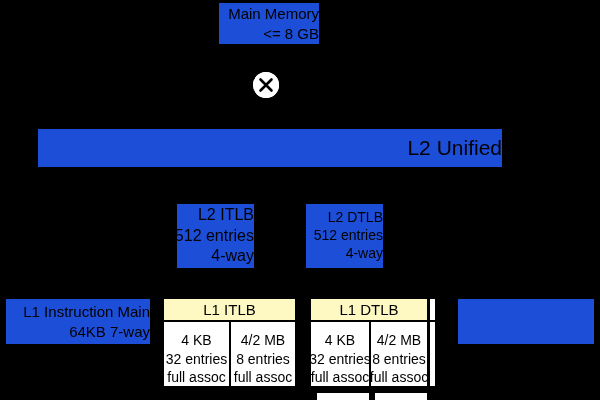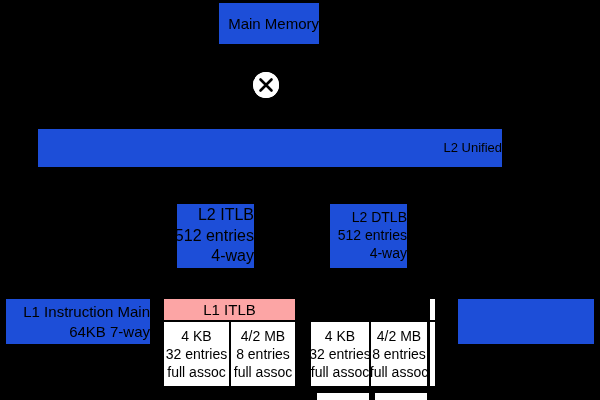--- a/index.html
+++ b/index.html
@@ -47,73 +47,72 @@
     left: 253px; top: 72px;
     width: 26px; height: 26px;
     background: #ffffff;
     border-radius: 50%;
   }
   #xmark svg { display: block; }
 
   
   #l2-unified {
     left: 37px; top: 128px; width: 466px; height: 40px;
-    font-size: 13px;
+    font-size: 21px;
   }
 
   
   #l2-itlb {
     left: 176px; top: 203px; width: 79px; height: 66px;
     font-size: 16px;
   }
   #l2-dtlb {
     left: 305px; top: 203px; width: 79px; height: 66px;
     font-size: 14px;
-    margin-left: 24px;
   }
 
   
   #l1-icache {
     left: 5px; top: 298px; width: 146px; height: 47px;
     font-size: 15px;
   }
   #l1-dcache {
     left: 457px; top: 298px; width: 138px; height: 47px;
     font-size: 15px;
   }
 
   
   .tlb-group {
     position: absolute;
   }
   .tlb-header {
     position: absolute;
     left: 0; top: 0;
-    background: #fca5a5;
+    background: #fef9c3;
     border: 1px solid #000000;
     box-sizing: border-box;
     height: 23px;
     display: flex;
     align-items: center;
     justify-content: center;
     font-size: 15px;
     color: #000000;
     white-space: nowrap;
   }
   .tlb-cell {
     position: absolute;
     top: 23px;
     background: #ffffff;
     border: 1px solid #000000;
     box-sizing: border-box;
     height: 66px;
     display: flex;
     flex-direction: column;
     align-items: center;
-    justify-content: center;
+    justify-content: flex-end;
     text-align: center;
     font-size: 14px;
     line-height: 1.3;
     color: #000000;
     overflow: hidden;
   }
   .tlb-cell .line { display: block; white-space: nowrap; }
 
   #l1-itlb-group { left: 163px; top: 298px; width: 133px; height: 89px; }
   #l1-itlb-group .tlb-header { width: 133px; }
@@ -152,20 +151,21 @@
   #clipped-0 { left: 316px; top: 392px; width: 54px; }
   #clipped-1 { left: 374px; top: 392px; width: 54px; }
 </style>
 </head>
 <body>
 
 <div id="canvas">
 
   <div class="box" id="main-memory">
     <span class="line">Main Memory</span>
+    <span class="line">&lt;= 8 GB</span>
   </div>
 
   <div id="xmark">
     <svg width="26" height="26" viewBox="0 0 26 26" aria-hidden="true">
       <circle cx="13" cy="13" r="13" fill="#ffffff"></circle>
       <path d="M7.5 7.5 L18.5 18.5 M18.5 7.5 L7.5 18.5" stroke="#000000" stroke-width="2.6" stroke-linecap="round"></path>
     </svg>
   </div>
 
   <div class="box" id="l2-unified">
@@ -197,20 +197,21 @@
       <span class="line">full assoc</span>
     </div>
     <div class="tlb-cell" id="l1-itlb-cell-1">
       <span class="line">4/2 MB</span>
       <span class="line">8 entries</span>
       <span class="line">full assoc</span>
     </div>
   </div>
 
   <div class="tlb-group" id="l1-dtlb-group">
+    <div class="tlb-header">L1 DTLB</div>
     <div id="l1-dtlb-sliver-top"></div>
     <div id="l1-dtlb-sliver-body"></div>
     <div class="tlb-cell" id="l1-dtlb-cell-0">
       <span class="line">4 KB</span>
       <span class="line">32 entries</span>
       <span class="line">full assoc</span>
     </div>
     <div class="tlb-cell" id="l1-dtlb-cell-1">
       <span class="line">4/2 MB</span>
       <span class="line">8 entries</span>

